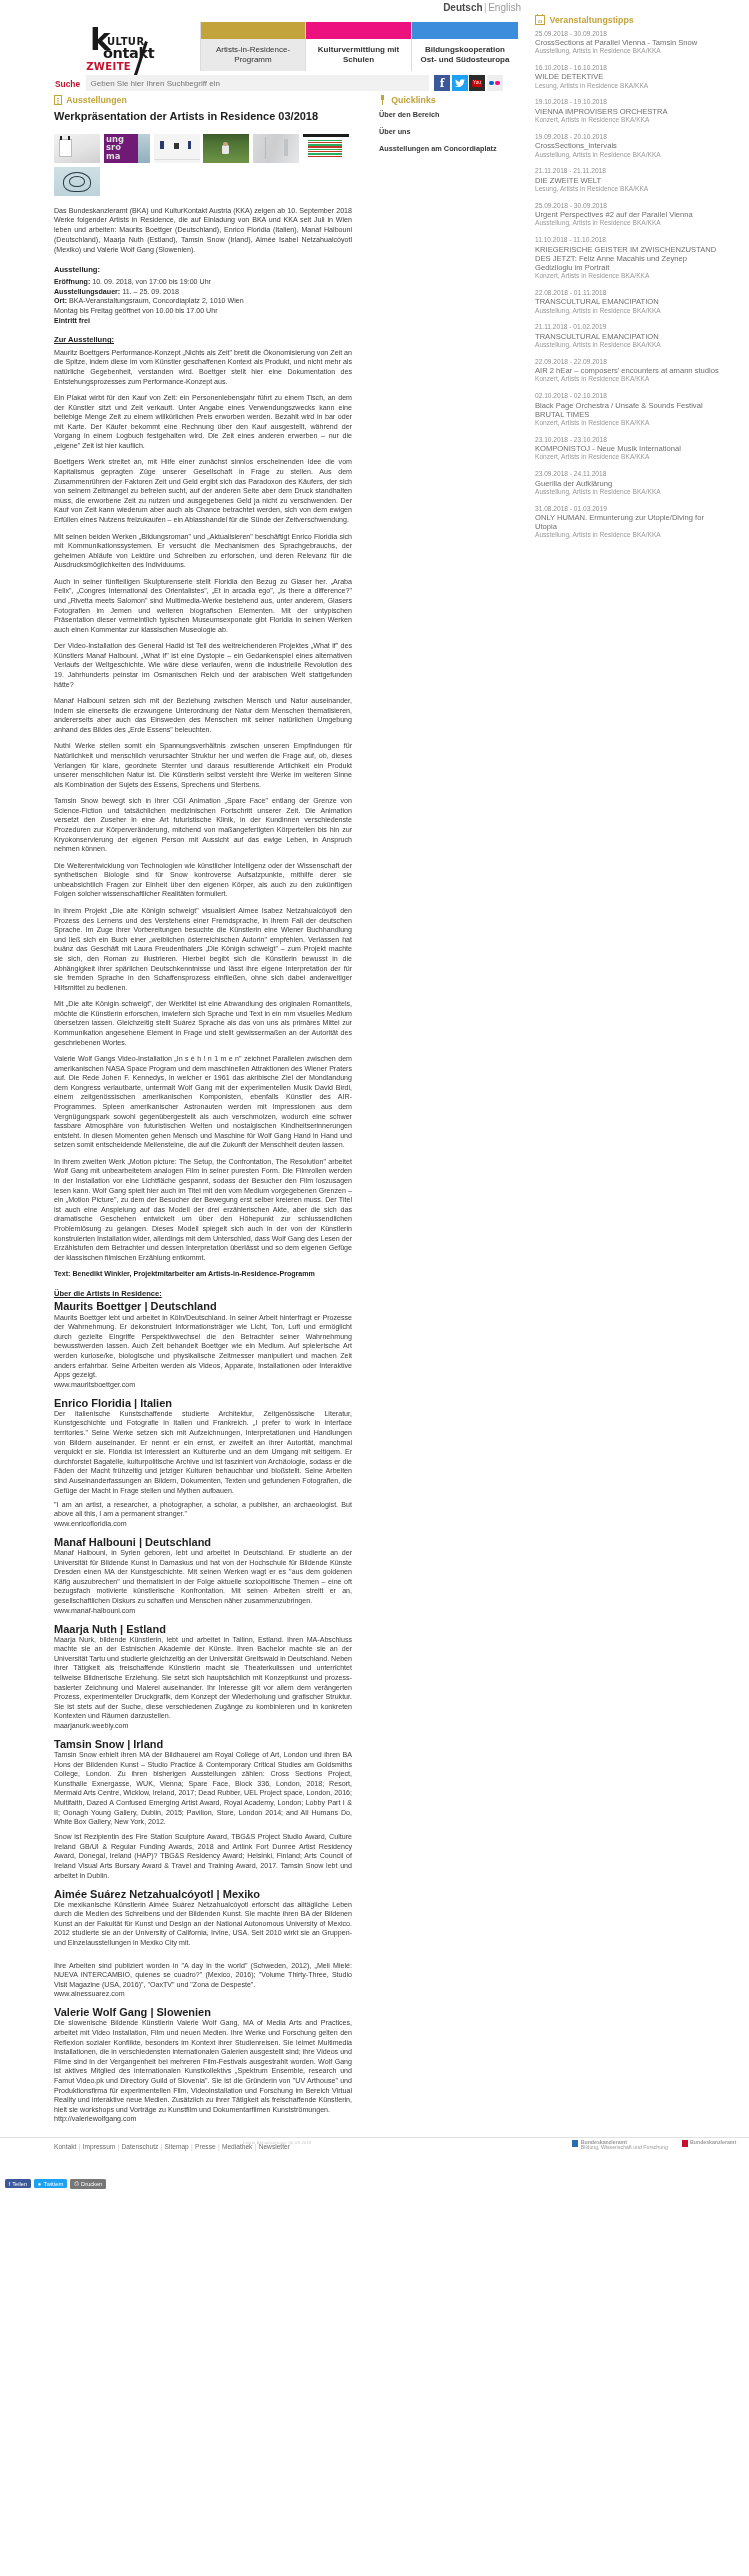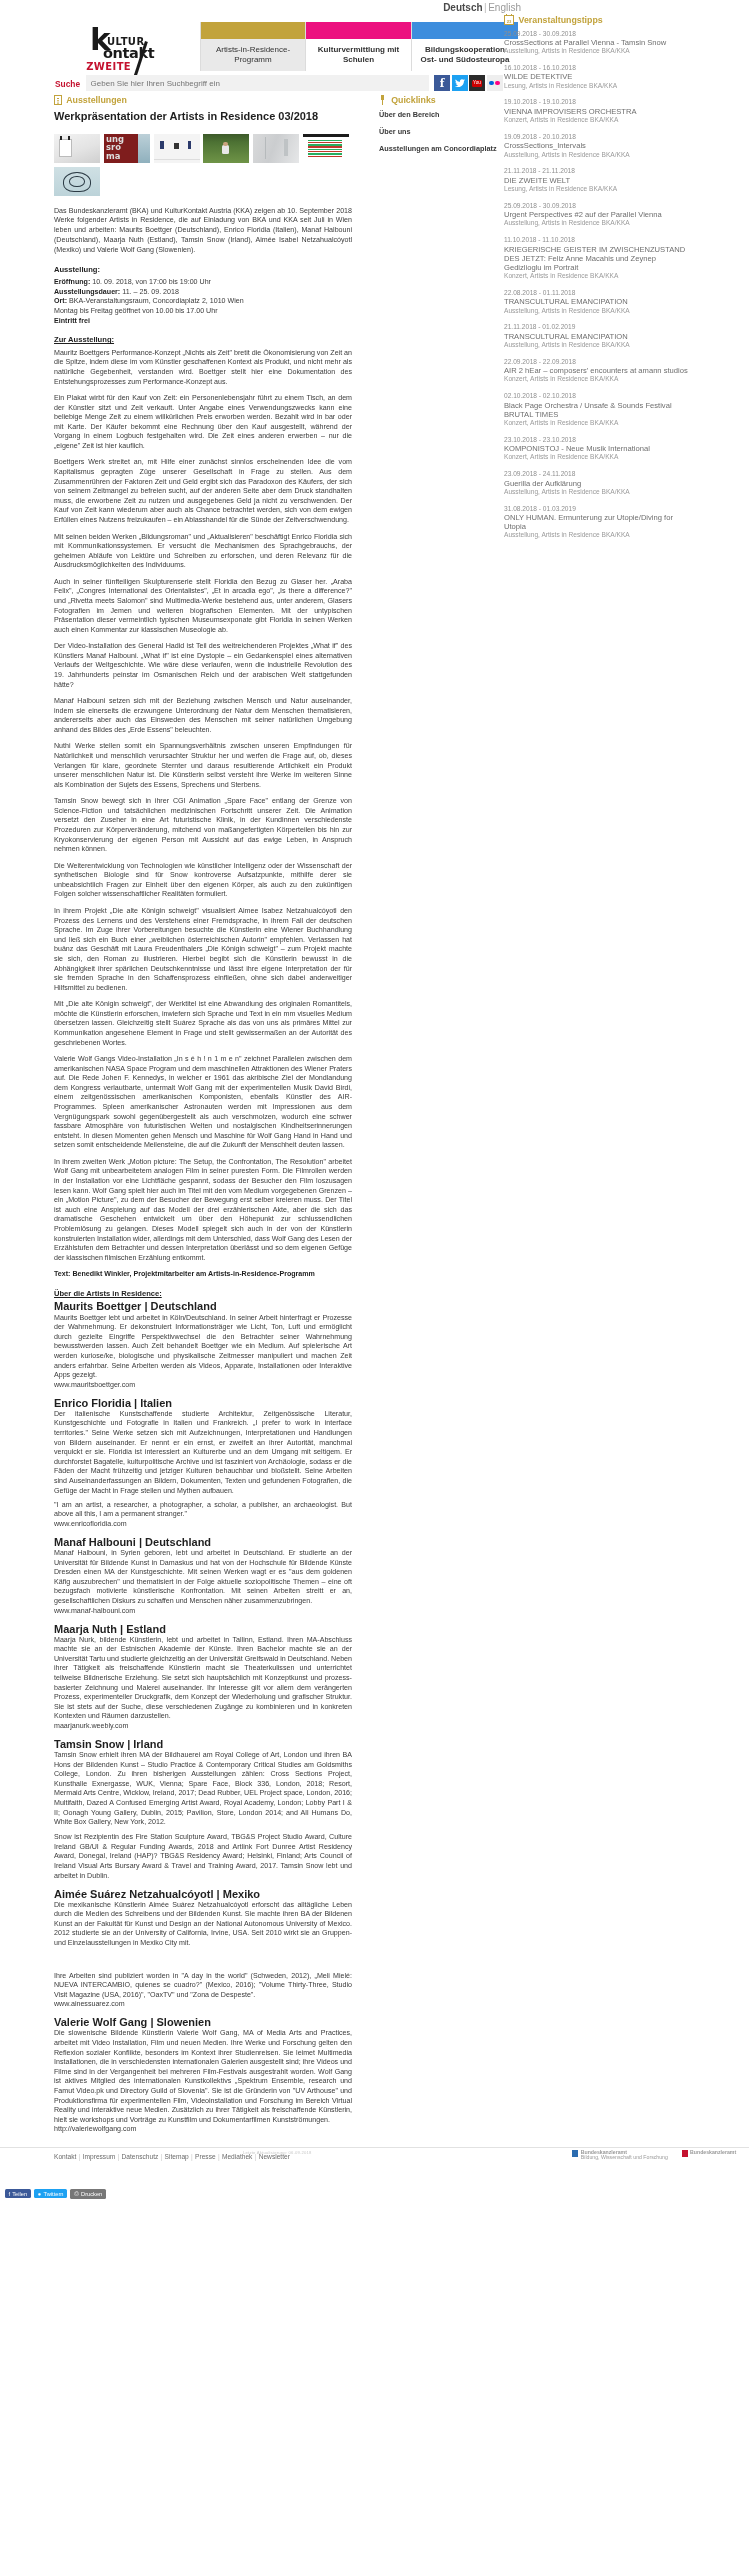--- a/index.html
+++ b/index.html
@@ -135,21 +135,21 @@
   .soc.fl i.b { background:#0063dc; }
   .soc.fl i.p { background:#ff0084; }
 
   
   .body-wrap { position: relative; padding-left: 54px; }
   .col-main { width: 298px; }
   .col-quick {
     position: absolute; left: 379px; top: 0; width: 130px;
   }
   .col-events {
-    position: absolute; left: 504px; top: -80px; width: 191px;
+    position: absolute; left: 535px; top: -80px; width: 191px;
   }
 
   
   .sec-head {
     display: flex; align-items: center; gap: 4.6px;
     color: #c2a33c; font-weight: bold; font-size: 8.8px;
     margin-bottom: 4.6px;
   }
   .sec-head .ico { display:inline-block; }
 
@@ -309,21 +309,21 @@
       </div>
 
       <h1 class="page-title">Werkpräsentation der Artists in Residence 03/2018</h1>
 
       <div class="thumbs">
         <div class="thumb" style="background:linear-gradient(160deg,#f2f2f2 0%,#e4e4e4 55%,#cfcfcf 100%);">
           <div style="position:absolute;left:4.6px;top:4.6px;width:13.8px;height:18.4px;background:#fff;border:0.8px solid #bbb;"></div>
           <div style="position:absolute;left:6.1px;top:2.3px;width:2.3px;height:3.8px;background:#222;"></div>
           <div style="position:absolute;left:13.8px;top:2.3px;width:2.3px;height:3.8px;background:#222;"></div>
         </div>
-        <div class="thumb" style="background:#7f1d1d;">
+        <div class="thumb" style="background:#701a75;">
           <div style="position:absolute;left:2.3px;top:0.8px;color:#ddd;font-size:8.4px;font-weight:bold;line-height:8.4px;font-family:'DejaVu Sans',sans-serif;">ung<br>sro<br>ma</div>
           <div style="position:absolute;right:0;top:0;width:12.2px;height:29px;background:linear-gradient(180deg,#bcd0d8,#8fb0bd);"></div>
         </div>
         <div class="thumb" style="background:#f4f4f4;">
           <div style="position:absolute;left:6.9px;top:6.9px;width:3.8px;height:8.4px;background:#2b3a6b;"></div>
           <div style="position:absolute;left:20.7px;top:8.4px;width:4.6px;height:6.9px;background:#333;"></div>
           <div style="position:absolute;left:34px;top:6.9px;width:3.8px;height:8.4px;background:#2b3a6b;"></div>
           <div style="position:absolute;left:0;bottom:3.8px;width:46px;height:0.8px;background:#ddd;"></div>
         </div>
         <div class="thumb" style="background:linear-gradient(180deg,#3d5a2a 0%,#4e7334 30%,#6f9447 100%);">
@@ -405,21 +405,21 @@
 
         <div class="artist-block">
           <div class="artist-name">Tamsin Snow | Irland</div>
           <div>Tamsin Snow erhielt ihren MA der Bildhauerei am Royal College of Art, London und ihren BA Hons der Bildenden Kunst – Studio Practice &amp; Contemporary Critical Studies am Goldsmiths College, London. Zu ihren bisherigen Ausstellungen zählen: Cross Sections Project, Kunsthalle Exnergasse, WUK, Vienna; Spare Face, Block 336, London, 2018; Resort, Mermaid Arts Centre, Wicklow, Ireland, 2017; Dead Rubber, UEL Project space, London, 2016; Multifaith, Dazed A Confused Emerging Artist Award, Royal Academy, London; Lobby Part I &amp; II; Oonagh Young Gallery, Dublin, 2015; Pavilion, Store, London 2014; and All Humans Do, White Box Gallery, New York, 2012.</div>
           <div style="margin-top:5.4px;">Snow ist Rezipientin des Fire Station Sculpture Award, TBG&amp;S Project Studio Award, Culture Ireland GB/UI &amp; Regular Funding Awards, 2018 and Artlink Fort Dunree Artist Residency Award, Donegal, Ireland (HAP)? TBG&amp;S Residency Award; Helsinki, Finland; Arts Council of Ireland Visual Arts Bursary Award &amp; Travel and Training Award, 2017. Tamsin Snow lebt und arbeitet in Dublin.</div>
         </div>
 
         <div class="artist-block">
           <div class="artist-name">Aimée Suárez Netzahualcóyotl | Mexiko</div>
           <div>Die mexikanische Künstlerin Aimée Suárez Netzahualcóyotl erforscht das alltägliche Leben durch die Medien des Schreibens und der Bildenden Kunst. Sie machte ihren BA der Bildenen Kunst an der Fakultät für Kunst und Design an der National Autonomous University of Mexico. 2012 studierte sie an der University of California, Irvine, USA. Seit 2010 wirkt sie an Gruppen- und Einzelausstellungen in Mexiko City mit.</div>
-          <div style="margin-top:23px;">Ihre Arbeiten sind publiziert worden in "A day in the world" (Schweden, 2012), „Meli Mielé: NUEVA INTERCAMBIO, quienes se cuadro?" (Mexico, 2016); "Volume Thirty-Three, Studio Visit Magazine (USA, 2016)", "OaxTV" und "Zona de Despeste".</div>
+          <div style="margin-top:13px;">Ihre Arbeiten sind publiziert worden in "A day in the world" (Schweden, 2012), „Meli Mielé: NUEVA INTERCAMBIO, quienes se cuadro?" (Mexico, 2016); "Volume Thirty-Three, Studio Visit Magazine (USA, 2016)", "OaxTV" und "Zona de Despeste".</div>
           <div class="weblink">www.ainessuarez.com</div>
         </div>
 
         <div class="artist-block">
           <div class="artist-name">Valerie Wolf Gang | Slowenien</div>
           <div>Die slowenische Bildende Künstlerin Valerie Wolf Gang, MA of Media Arts and Practices, arbeitet mit Video Installation, Film und neuen Medien. Ihre Werke und Forschung gelten den Reflexion sozialer Konflikte, besonders im Kontext ihrer Studienreisen. Sie leimet Multimedia Installationen, die in verschiedensten internationalen Galerien ausgestellt sind; ihre Videos und Filme sind in der Vergangenheit bei mehreren Film-Festivals ausgestrahlt worden. Wolf Gang ist aktives Mitglied des internationalen Kunstkollektivs „Spektrum Ensemble, research und Famut Video.pk und Directory Guild of Slovenia". Sie ist die Gründerin von "UV Arthouse" und Produktionsfirma für experimentellen Film, Videoinstallation und Forschung im Bereich Virtual Reality und interaktive neue Medien. Zusätzlich zu ihrer Tätigkeit als freischaffende Künstlerin, hielt sie workshops und Vorträge zu Kunstfilm und Dokumentarfilmen Kunstströmungen.</div>
           <div class="weblink">http://valeriewolfgang.com</div>
         </div>
       </div>
     </div>

